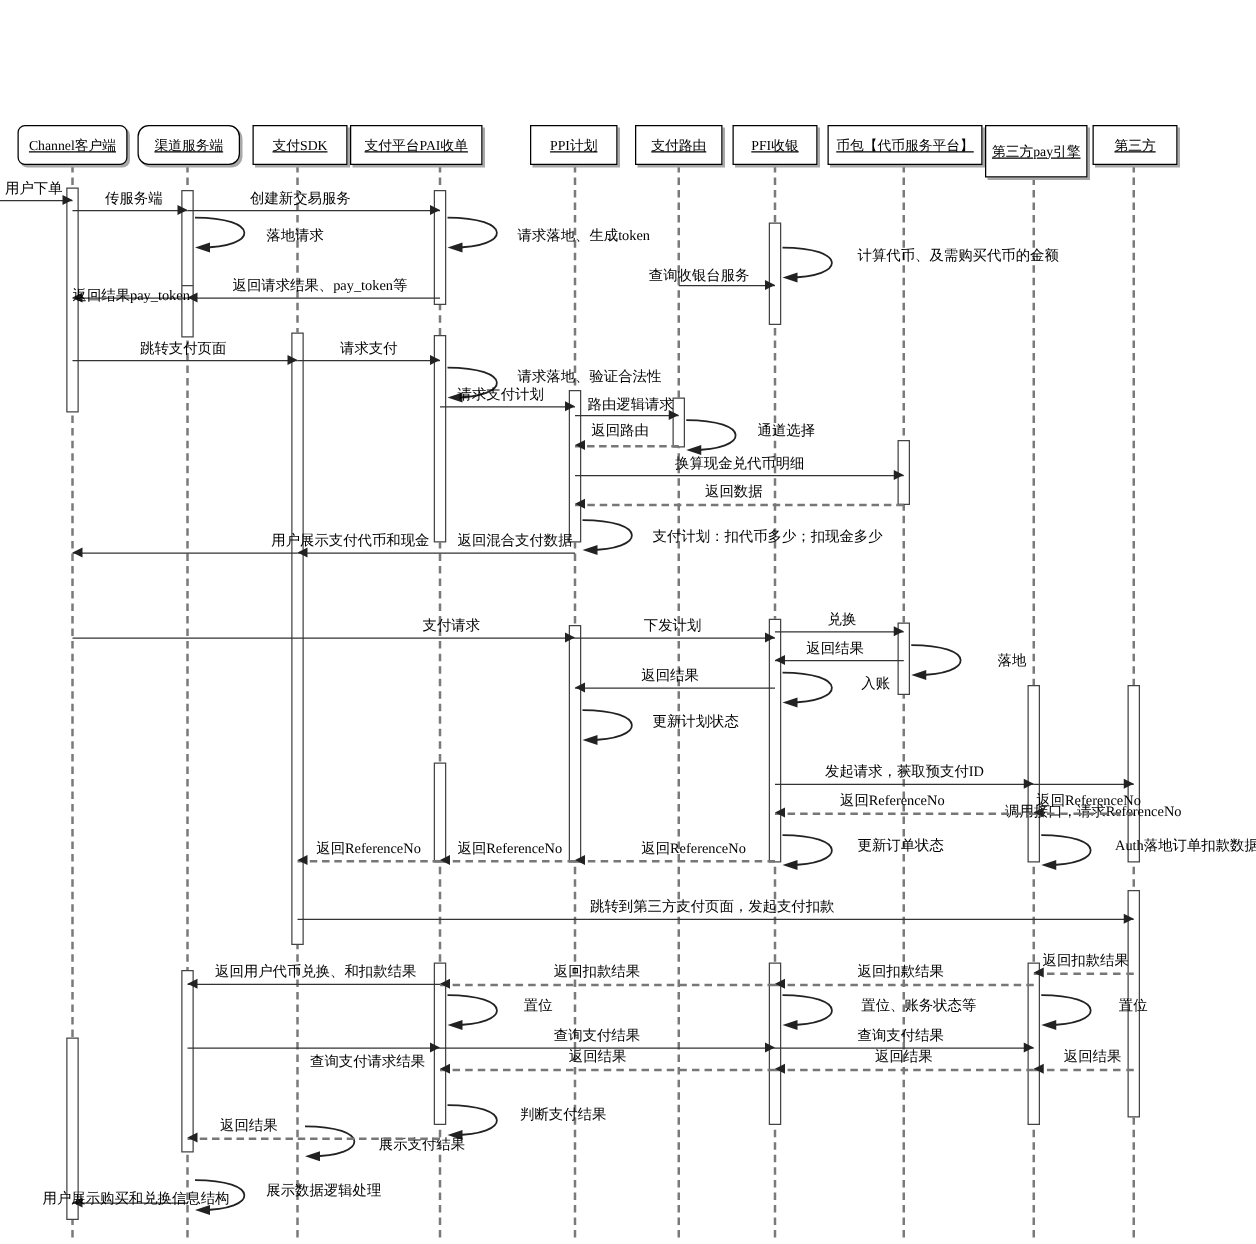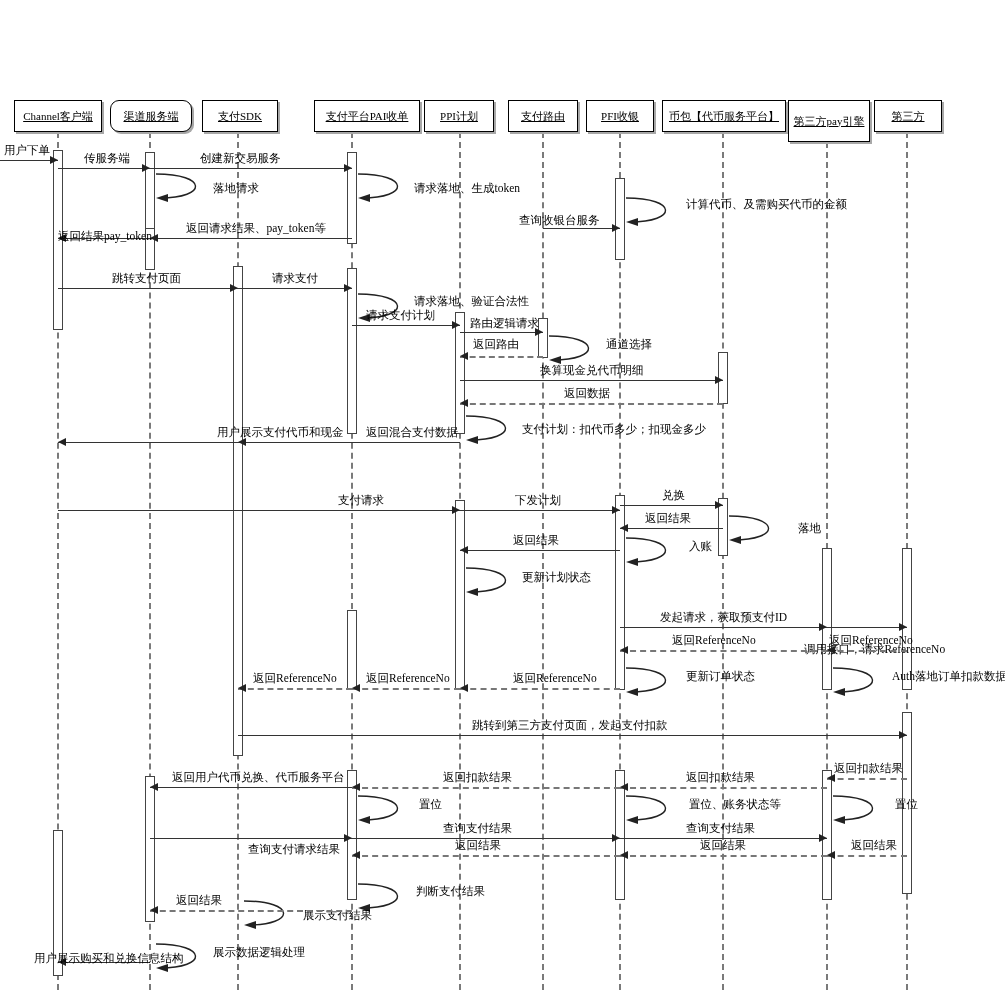--- a/index.html
+++ b/index.html
@@ -18,33 +18,33 @@
   .ah.r{border-top:4px solid transparent;border-bottom:4px solid transparent;border-left:8px solid #222;}
   .ah.l{border-top:4px solid transparent;border-bottom:4px solid transparent;border-right:8px solid #222;}
   .selfloop{position:absolute;}
   .selfloop svg{display:block;overflow:visible;}
 </style>
 </head>
 <body>
 
 <div id="canvas">
     <div class="lifeline" style="left: 57px; top: 132px; height: 858px;"></div>
-    <div class="lifeline-box" style="left: 14px; top: 100px; width: 88px; height: 32px;">
+    <div class="lifeline-box" style="left: 14px; top: 100px; width: 88px; height: 32px; border-radius: 6px;">
       <span>Channel客户端</span>
     </div>
     <div class="lifeline" style="left: 149px; top: 132px; height: 858px;"></div>
     <div class="lifeline-box" style="left: 110px; top: 100px; width: 82px; height: 32px; border-radius: 9px;">
       <span>渠道服务端</span>
     </div>
     <div class="lifeline" style="left: 237px; top: 132px; height: 858px;"></div>
     <div class="lifeline-box" style="left: 202px; top: 100px; width: 76px; height: 32px;">
       <span>支付SDK</span>
     </div>
     <div class="lifeline" style="left: 351px; top: 132px; height: 858px;"></div>
-    <div class="lifeline-box" style="left: 314px; top: 100px; width: 106px; height: 32px;">
+    <div class="lifeline-box" style="left: 280px; top: 100px; width: 106px; height: 32px;">
       <span>支付平台PAI收单</span>
     </div>
     <div class="lifeline" style="left: 459px; top: 132px; height: 858px;"></div>
     <div class="lifeline-box" style="left: 424px; top: 100px; width: 70px; height: 32px;">
       <span>PPI计划</span>
     </div>
     <div class="lifeline" style="left: 542px; top: 132px; height: 858px;"></div>
     <div class="lifeline-box" style="left: 508px; top: 100px; width: 70px; height: 32px;">
       <span>支付路由</span>
     </div>
@@ -251,21 +251,21 @@
     <div class="ah l" style="top: 774px; left: 827px;"></div>
     <div class="lbl" style="left: 834px; top: 761px;">返回扣款结果</div>
     <div class="msg dash" style="left: 620px; top: 787px; width: 207px;"></div>
     <div class="ah l" style="top: 783px; left: 620px;"></div>
     <div class="lbl" style="left: 686px; top: 770px;">返回扣款结果</div>
     <div class="msg dash" style="left: 352px; top: 787px; width: 268px;"></div>
     <div class="ah l" style="top: 783px; left: 352px;"></div>
     <div class="lbl" style="left: 443px; top: 770px;">返回扣款结果</div>
     <div class="msg" style="left: 150px; top: 787px; width: 202px;"></div>
     <div class="ah l" style="top: 783px; left: 150px;"></div>
-    <div class="lbl" style="left: 172px; top: 770px;">返回用户代币兑换、代币服务平台</div>
+    <div class="lbl" style="left: 172px; top: 770px;">返回用户代币兑换、和扣款结果</div>
     <div class="selfloop" style="left: 356px; top: 794px; width: 66px; height: 36px;">
       <svg width="66" height="36">
         <path d="M2,2 C54,2 54,26 6,26" fill="none" stroke="#222" stroke-width="1.4"></path>
         <polygon points="14,22 2,26 14,30" fill="#222"></polygon>
       </svg>
     </div>
     <div class="lbl" style="left: 419px; top: 797px;">置位</div>
     <div class="selfloop" style="left: 624px; top: 794px; width: 66px; height: 36px;">
       <svg width="66" height="36">
         <path d="M2,2 C54,2 54,26 6,26" fill="none" stroke="#222" stroke-width="1.4"></path>

